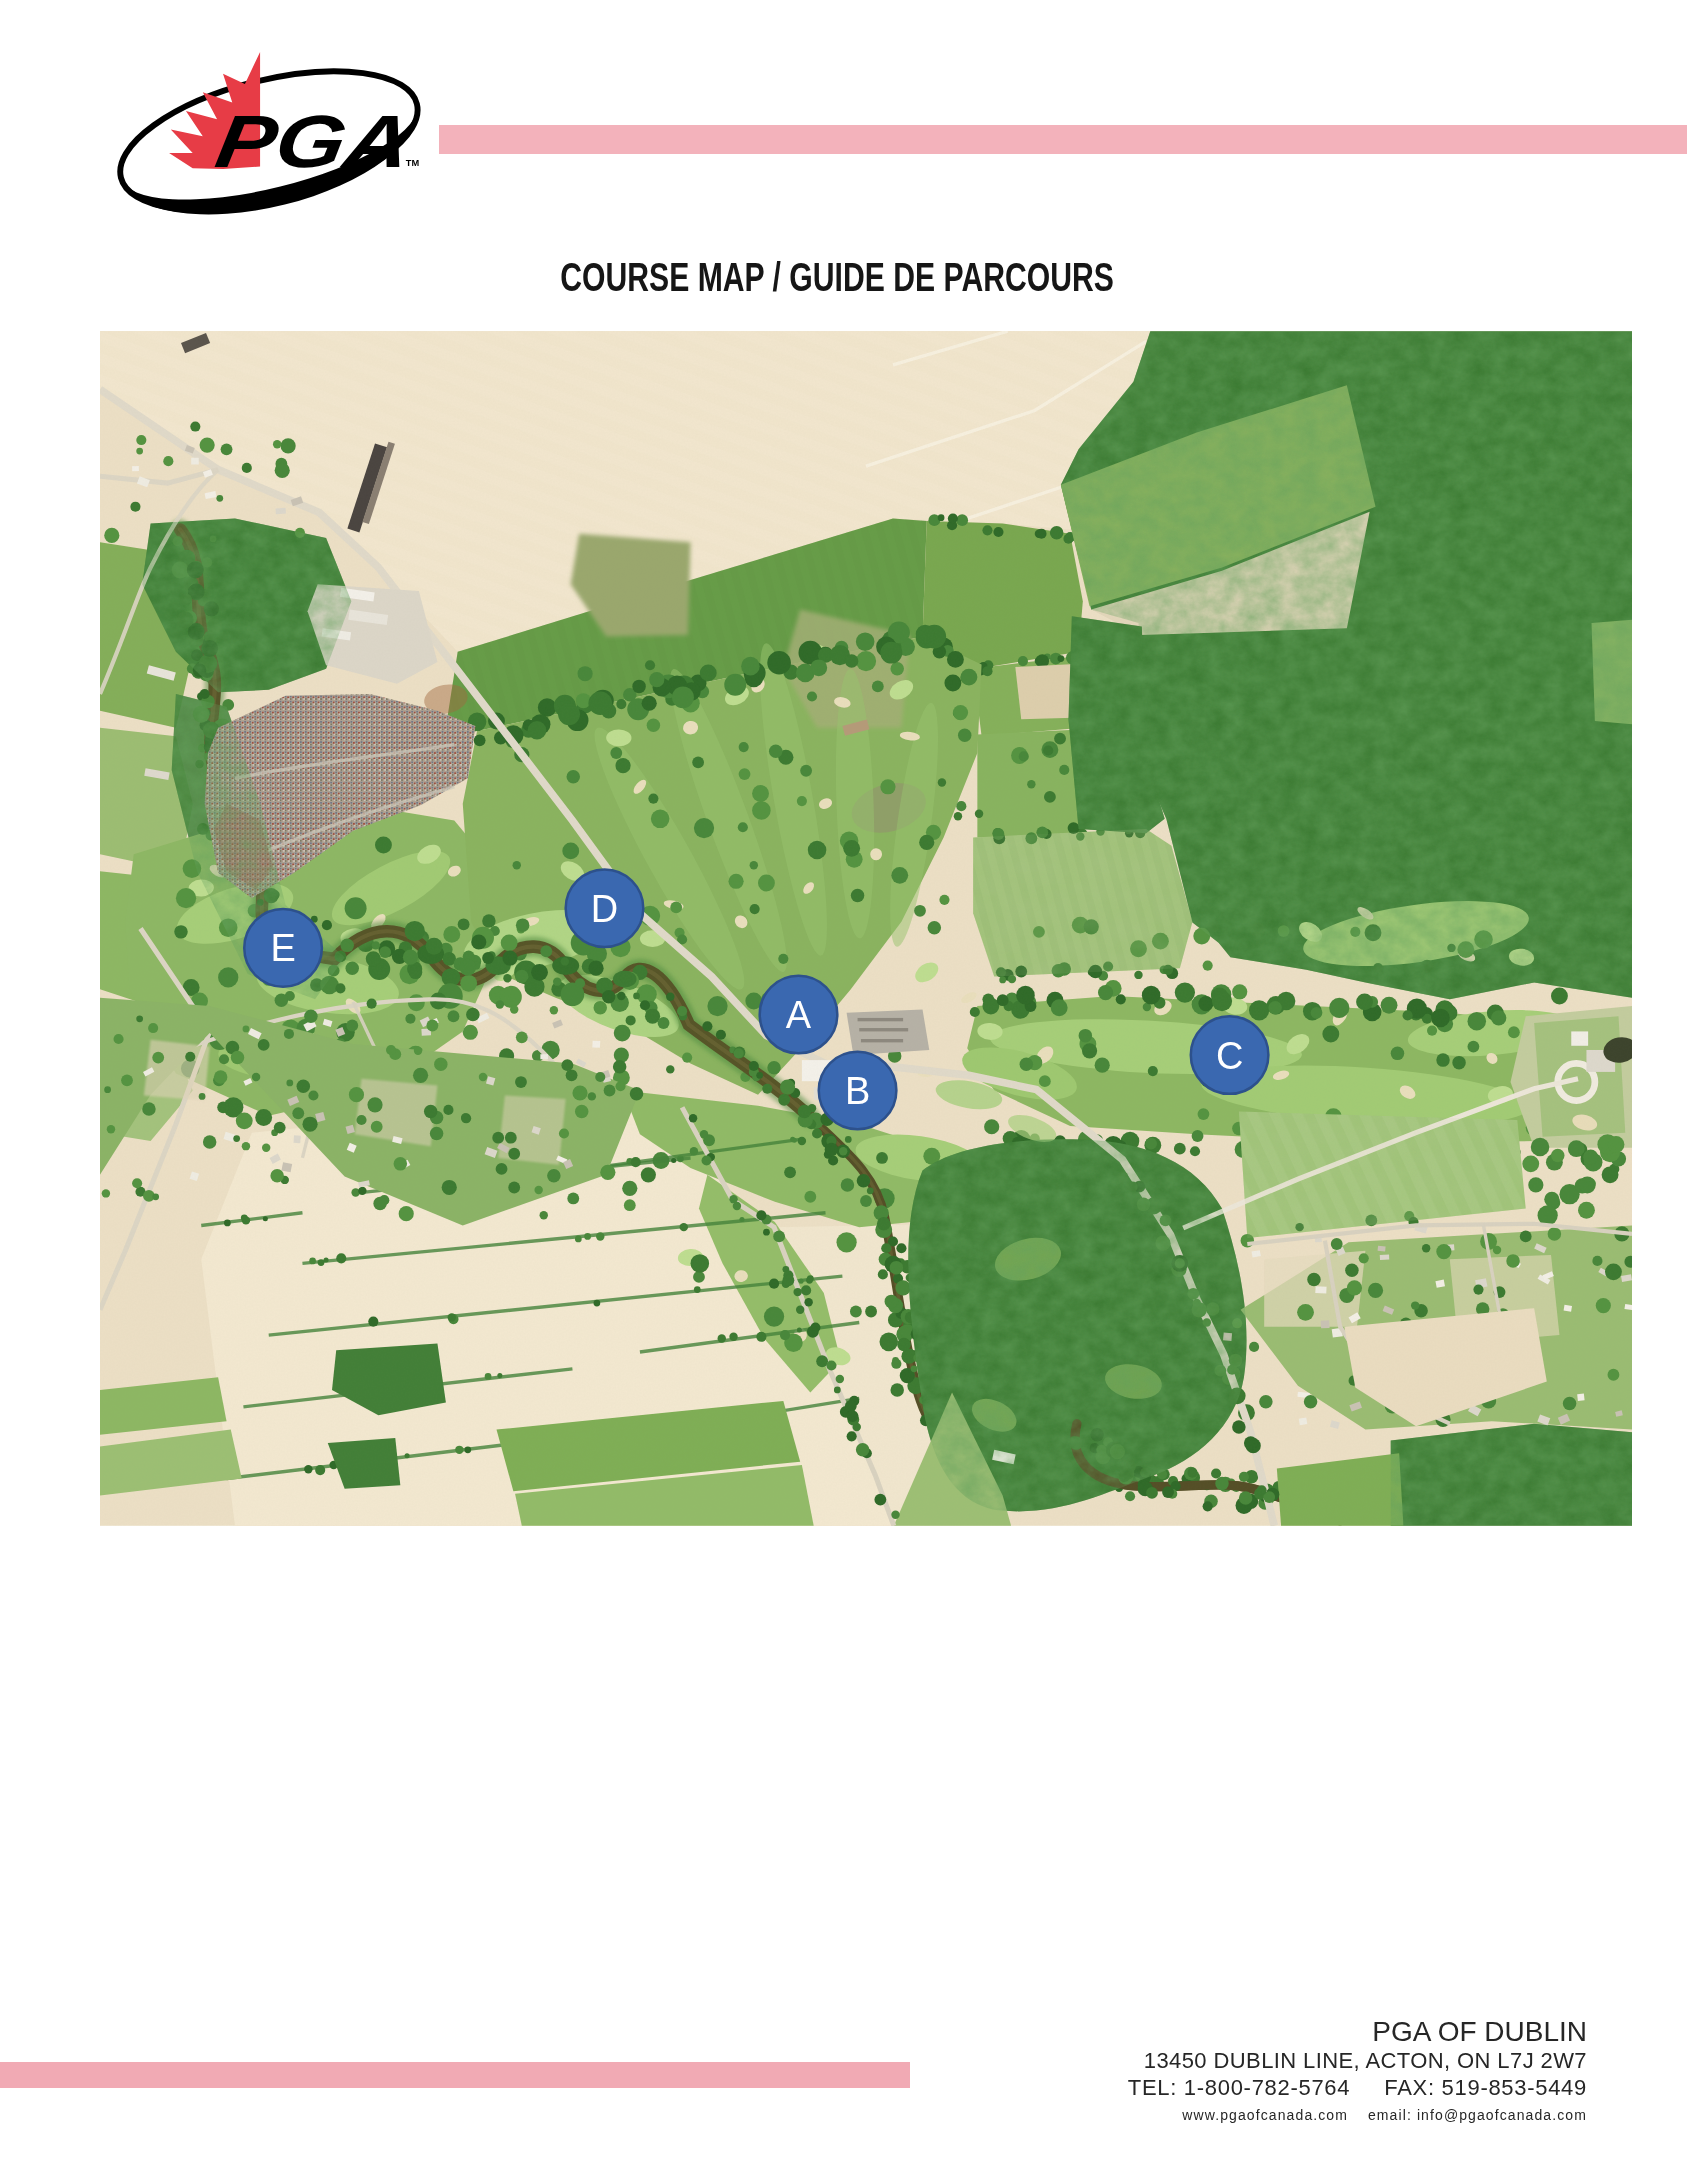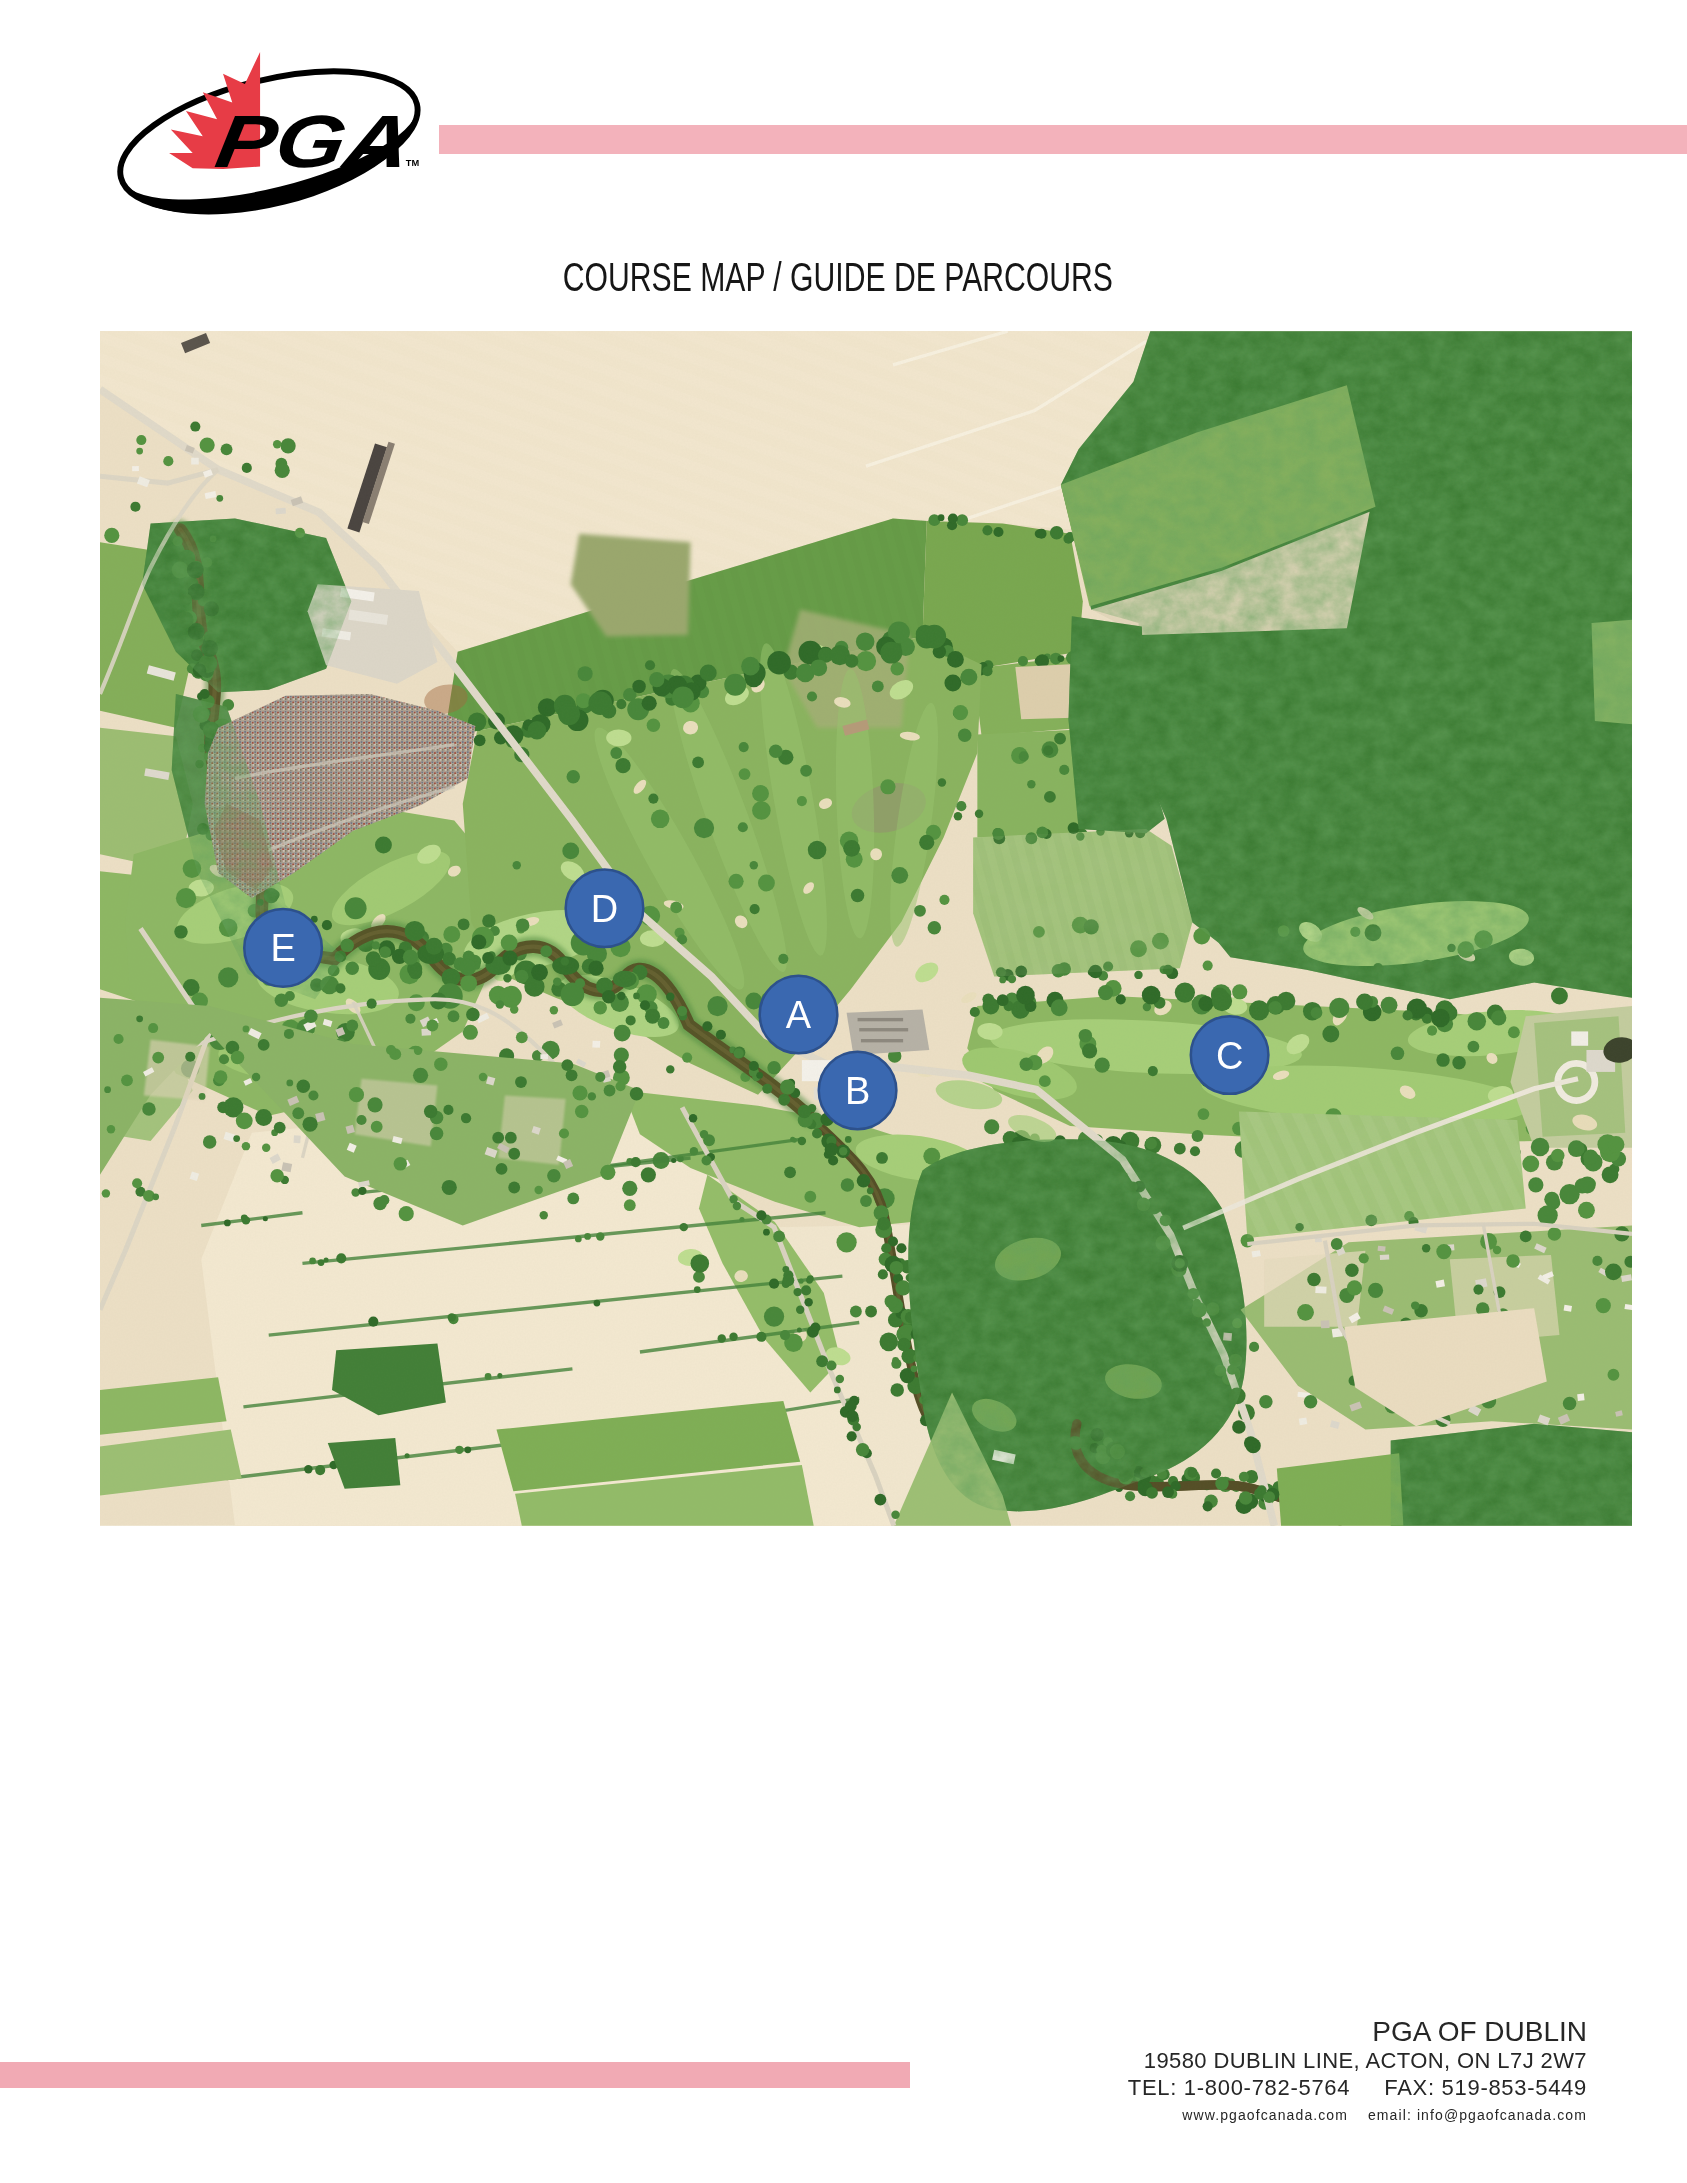--- a/index.html
+++ b/index.html
@@ -21,21 +21,21 @@
 
   <g transform="translate(134,151)">
       <text x="0" y="0" font-family="Liberation Sans, sans-serif" font-size="88" font-weight="bold" font-style="italic" fill="#000" transform="scale(1.2,1) skewX(-8)">PGA</text>
     </g>
 
   <text x="363" y="149" font-size="11" font-weight="bold" fill="#000">TM</text>
 </svg>
 
 <div class="abs" style="left:439px;top:125px;width:1249px;height:29px;background:#f3b2bb;"></div>
 
-<div class="abs" style="left:0px;top:257px;width:1675px;text-align:center;font-size:40px;line-height:40px;font-weight:normal;color:#161616;white-space:nowrap;"><span style="display:inline-block;transform:scaleX(0.754);transform-origin:center;">COURSE MAP / GUIDE DE PARCOURS</span></div>
+<div class="abs" style="left:0px;top:257px;width:1675px;text-align:center;font-size:40px;line-height:40px;font-weight:bold;color:#161616;white-space:nowrap;"><span style="display:inline-block;transform:scaleX(0.754);transform-origin:center;">COURSE MAP / GUIDE DE PARCOURS</span></div>
 
 <svg class="abs" style="left:100px;top:331px;" width="1532" height="1195" viewBox="0 0 1816 1416">
   <defs>
     <filter id="grain" x="0" y="0" width="100%" height="100%">
       <feTurbulence type="fractalNoise" baseFrequency="0.5" numOctaves="2" seed="7"></feTurbulence>
       <feColorMatrix type="matrix" values="0 0 0 0 0.3  0 0 0 0 0.33  0 0 0 0 0.2  0 0 0 0.55 0"></feColorMatrix>
     </filter>
     <filter id="canopy" x="0" y="0" width="100%" height="100%">
       <feTurbulence type="fractalNoise" baseFrequency="0.045 0.055" numOctaves="4" seed="11"></feTurbulence>
       <feColorMatrix type="matrix" values="0 0 0 0 0.13  0 0 0 0 0.36  0 0 0 0 0.11  0 0 0 0.8 0"></feColorMatrix>
@@ -1568,17 +1568,17 @@
 <g>
       <circle cx="1339" cy="858" r="46" fill="#3a68b0" stroke="#2d518c" stroke-width="3"></circle>
       <text x="1339" y="874" text-anchor="middle" font-size="45" fill="#ffffff" font-family="Liberation Sans, sans-serif">C</text>
     </g>
 </svg>
 
 <div class="abs" style="left:0px;top:2062px;width:910px;height:26px;background:#f1aab4;"></div>
 
 <div class="abs" style="left:759px;top:2018px;width:828px;text-align:right;color:#262626;">
   <div style="font-size:28px;line-height:28px;">PGA OF DUBLIN</div>
-  <div style="font-size:22px;line-height:28px;letter-spacing:0.4px;margin-top:0.8px;">19580 DUBLIN LINE, ACTON, ON L7J 2W7</div>
+  <div style="font-size:22px;line-height:28px;letter-spacing:0.4px;margin-top:0.8px;">13450 DUBLIN LINE, ACTON, ON L7J 2W7</div>
   <div style="font-size:22px;line-height:28px;letter-spacing:0.7px;margin-top:-0.8px;">TEL: 1-800-782-5764&nbsp;&nbsp;&nbsp;&nbsp;&nbsp;FAX: 519-853-5449</div>
   <div style="font-size:14px;line-height:28px;letter-spacing:1.1px;margin-top:-0.8px;">www.pgaofcanada.com&nbsp;&nbsp;&nbsp;&nbsp;email: info@pgaofcanada.com</div>
 </div>
 
 
 </body></html>

